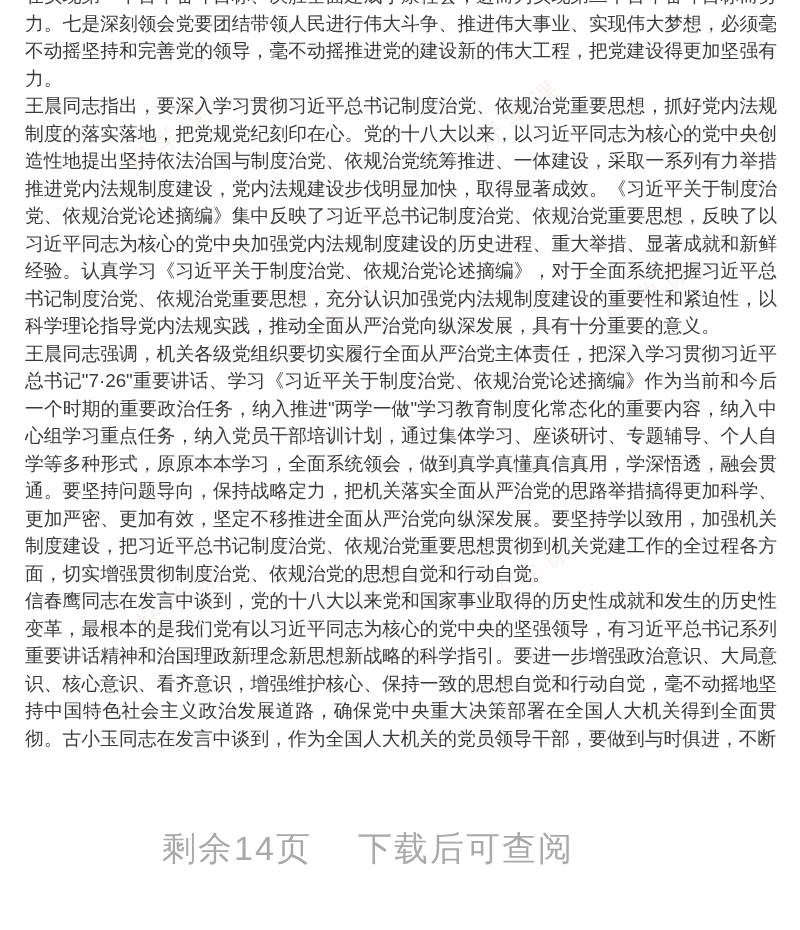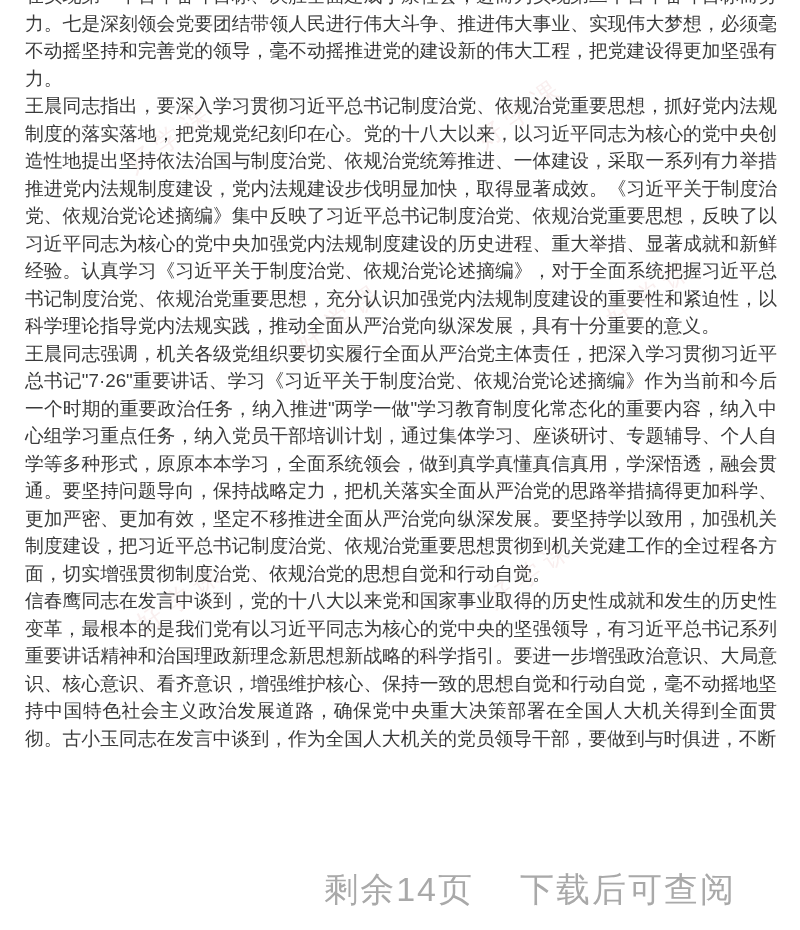--- a/index.html
+++ b/index.html
@@ -29,28 +29,27 @@
   }
   .content p {
     margin: 0;
     padding: 0;
   }
   .footer {
     position: absolute;
     top: 826px;
     left: 0;
     width: 736px;
-    text-align: right;
+    text-align: center;
     color: #a9a9a9;
     font-size: 34px;
     line-height: 44px;
     letter-spacing: 2px;
     z-index: 2;
     white-space: nowrap;
-    margin-top: 41px;
   }
   .footer .gap {
     display: inline-block;
     width: 46px;
   }
   .watermark-layer {
     position: absolute;
     inset: 0;
     z-index: 1;
     pointer-events: none;

